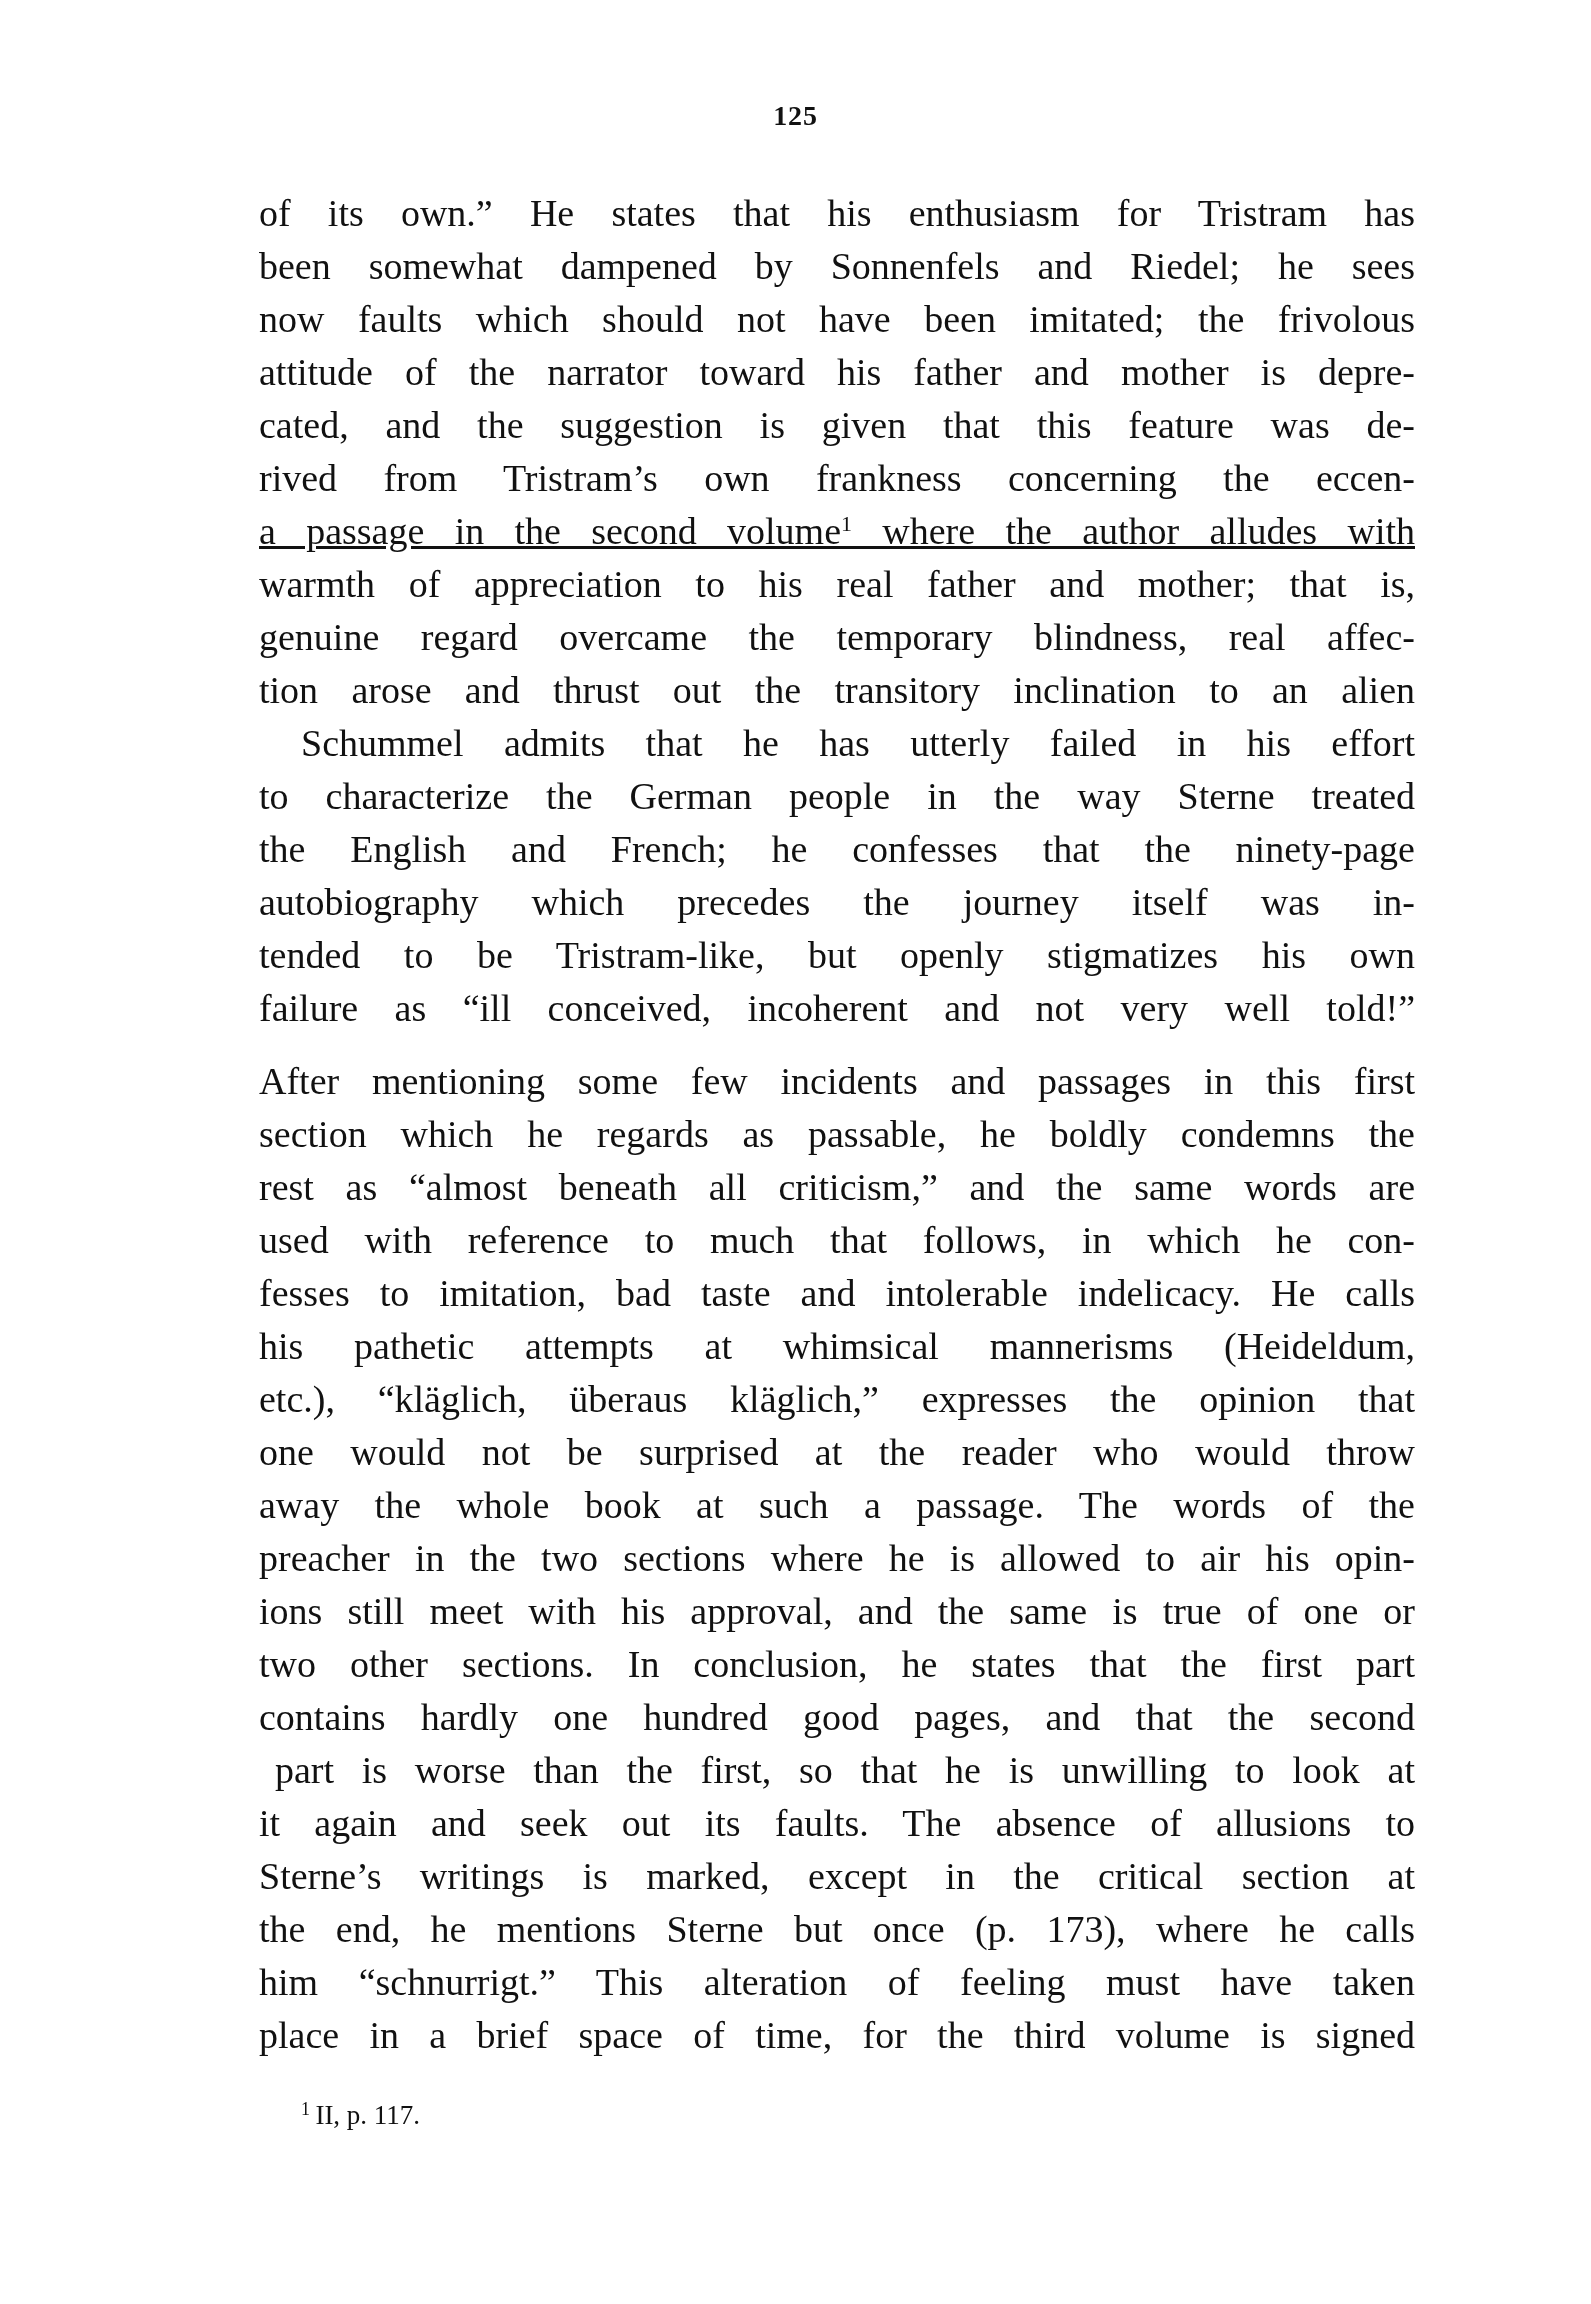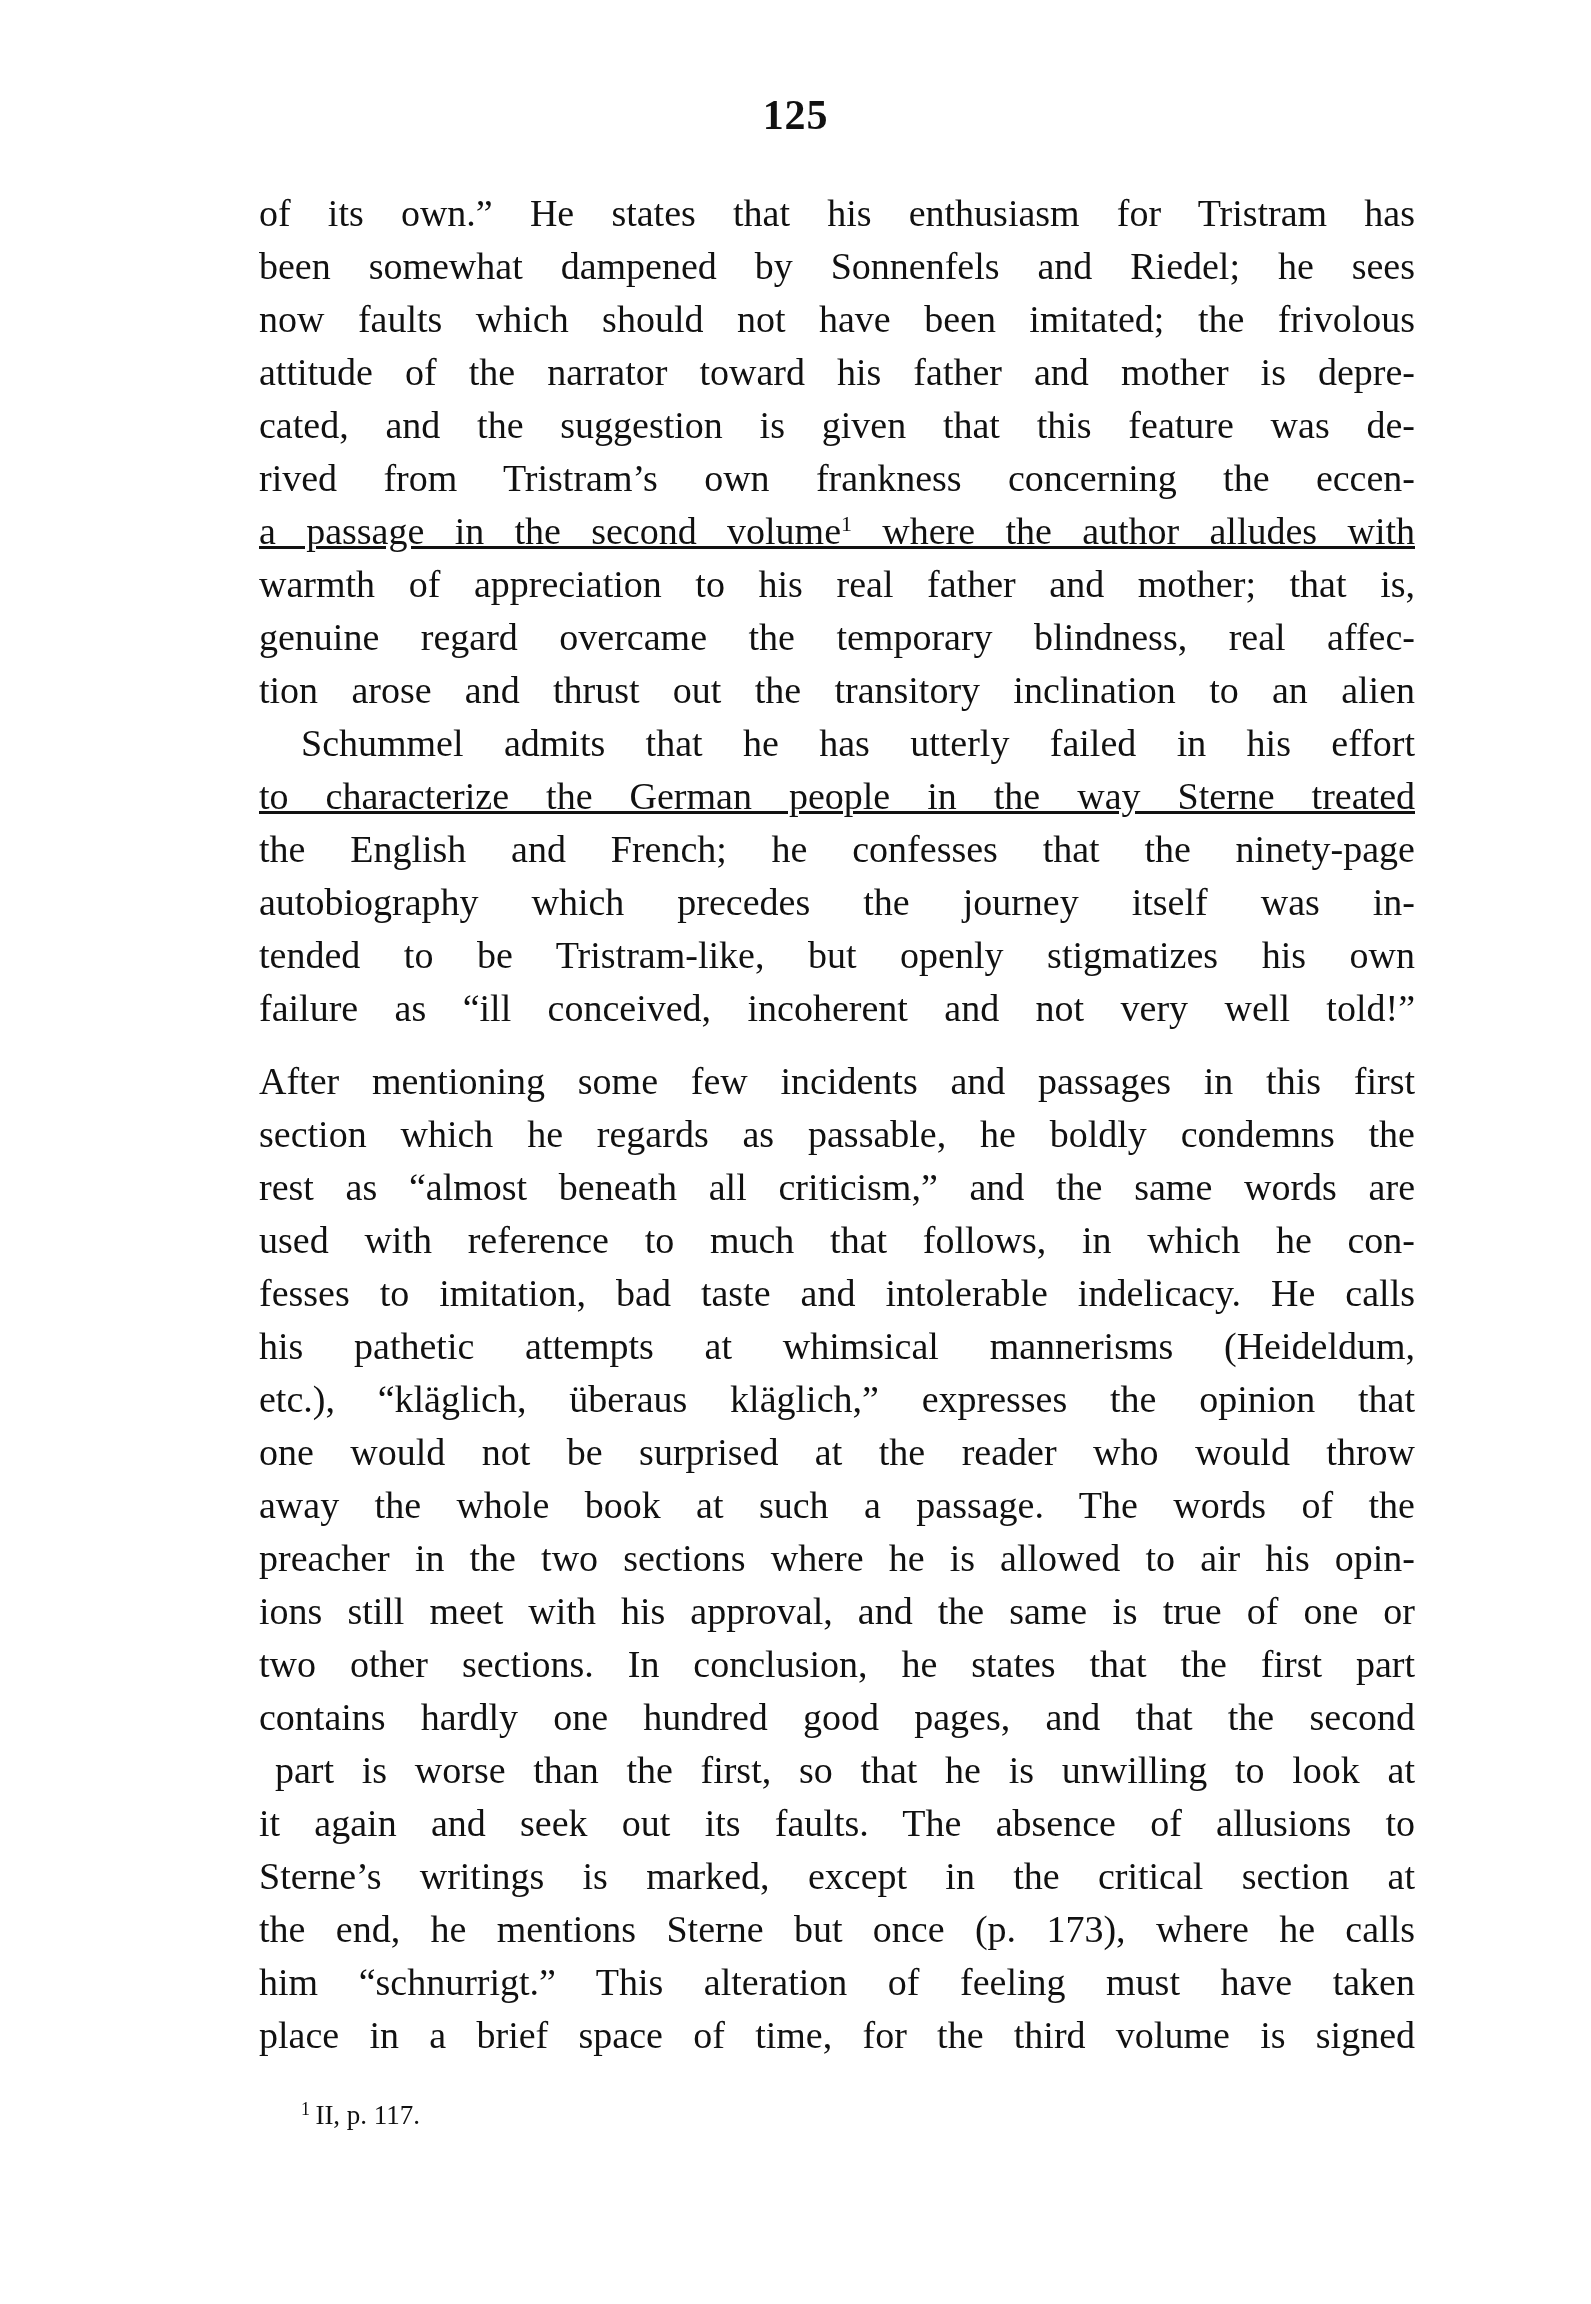--- a/index.html
+++ b/index.html
@@ -1,19 +1,19 @@
 <!DOCTYPE html>
 <html style="font-size:14.5px"><head>
 <meta charset="utf-8">
 <style>
   html, body { margin: 0; padding: 0; background: #ffffff; }
   body { width: 1591px; height: 2305px; position: relative; overflow: hidden;
          font-family: "Liberation Serif", "DejaVu Serif", serif; color: #111111; }
   .page-number { position: absolute; top: 90px; left: 0; width: 1591px; text-align: center;
-                 font-size: 42px; line-height: 51px; font-weight: bold; letter-spacing: 0.9px; }
+                 font-size: 28px; line-height: 51px; font-weight: bold; letter-spacing: 0.9px; }
   .body-text { position: absolute; top: 187px; left: 259px; width: 1156px; }
   .line { display: block; height: 53px; line-height: 53px; font-size: 38px;
           text-align: justify; text-align-last: justify; white-space: nowrap; overflow: visible; }
   .line.last { text-align-last: left; }
   .line.indent { padding-left: 42px; }
   sup { font-size: 22px; line-height: 0; vertical-align: 12.7px; }
   .footnote { position: absolute; top: 2091px; left: 301px; font-size: 27px; line-height: 36px; }
   .footnote .mark { font-size: 18px; vertical-align: 9px; margin-right: 5.4px; }
 </style>
 </head>
@@ -29,21 +29,21 @@
     <span class="line" style="white-space: normal;">attitude of the narrator toward his father and mother is depre-</span>
     <span class="line" style="white-space: normal;">cated, and the suggestion is given that this feature was de-</span>
     <span class="line" style="white-space: normal;">rived from Tristram’s own frankness concerning the eccen-</span>
     <span class="line" style="white-space: normal; text-decoration: underline;">a passage in the second volume<sup>1</sup> where the author alludes with</span>
     <span class="line" style="white-space: normal;">warmth of appreciation to his real father and mother; that is,</span>
     <span class="line" style="white-space: normal;">genuine regard overcame the temporary blindness, real affec-</span>
     <span class="line" style="white-space: normal;">tion arose and thrust out the transitory inclination to an alien</span>
   </div>
   <div class="paragraph">
     <span class="line indent" style="white-space: normal;">Schummel admits that he has utterly failed in his effort</span>
-    <span class="line" style="white-space: normal; text-decoration: underline;">to characterize the German people in the way Sterne treated</span>
+    <span class="line" style="white-space: normal;">to characterize the German people in the way Sterne treated</span>
     <span class="line" style="white-space: normal;">the English and French; he confesses that the ninety-page</span>
     <span class="line" style="white-space: normal;">autobiography which precedes the journey itself was in-</span>
     <span class="line" style="white-space: normal;">tended to be Tristram-like, but openly stigmatizes his own</span>
     <span class="line" style="white-space: normal;">failure as “ill conceived, incoherent and not very well told!”</span>
     <span class="line" style="white-space: normal; margin-top: 20px;">After mentioning some few incidents and passages in this first</span>
     <span class="line" style="white-space: normal;">section which he regards as passable, he boldly condemns the</span>
     <span class="line" style="white-space: normal;">rest as “almost beneath all criticism,” and the same words are</span>
     <span class="line" style="white-space: normal;">used with reference to much that follows, in which he con-</span>
     <span class="line" style="white-space: normal;">fesses to imitation, bad taste and intolerable indelicacy.  He calls</span>
     <span class="line" style="white-space: normal;">his pathetic attempts at whimsical mannerisms (Heideldum,</span>

